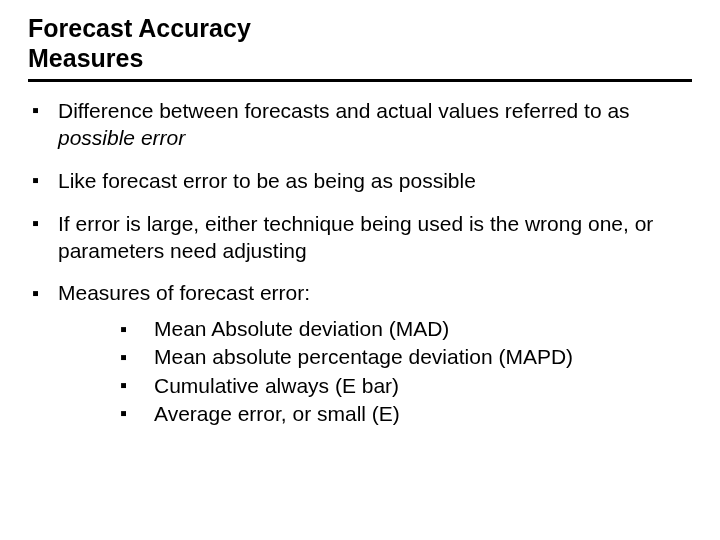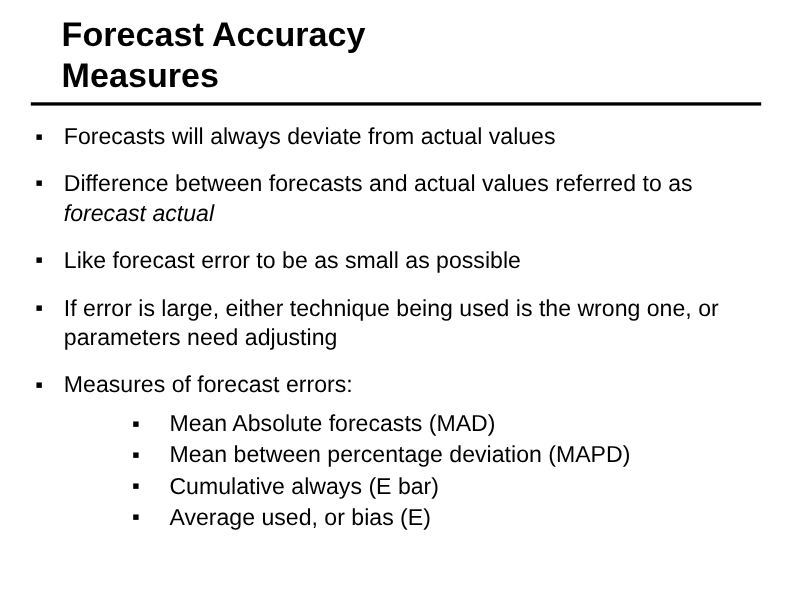--- a/index.html
+++ b/index.html
@@ -15,24 +15,23 @@
     box-sizing: border-box;
     width: 720px;
     height: 540px;
     padding: 14px 28px 20px 28px;
     position: relative;
   }
   .title-block {
     margin: 0 0 4px 0;
   }
   .title-line {
-    font-size: 31px;
+    font-size: 25px;
     font-weight: bold;
     line-height: 1.18;
-    margin-left: 28px;
   }
   .rule {
     border: none;
     border-top: 3px solid #000;
     margin: 6px 0 16px 0;
   }
   .bullets {
     margin: 0;
     padding: 0;
     list-style: none;
@@ -76,24 +75,23 @@
 </head>
 <body>
 
 <div class="slide">
   <div class="title-block">
     <div class="title-line">Forecast Accuracy</div>
     <div class="title-line">Measures</div>
   </div>
   <hr class="rule">
   <ul class="bullets">
-      <li><span>Forecasts will always deviate from actual values</span></li>
-      <li><span>Difference between forecasts and actual values referred to as <span class="italic">forecast actual</span></span></li>
-      <li><span>Like forecast error to be as small as possible</span></li>
+      <li><span>Difference between forecasts and actual values referred to as <span class="italic">possible error</span></span></li>
+      <li><span>Like forecast error to be as being as possible</span></li>
       <li><span>If error is large, either technique being used is the wrong one, or parameters need adjusting</span></li>
-      <li><span>Measures of forecast errors:</span><ul class="sub-bullets">
-          <li>Mean Absolute forecasts (MAD)</li>
-          <li>Mean between percentage deviation (MAPD)</li>
+      <li><span>Measures of forecast error:</span><ul class="sub-bullets">
+          <li>Mean Absolute deviation (MAD)</li>
+          <li>Mean absolute percentage deviation (MAPD)</li>
           <li>Cumulative always (E bar)</li>
-          <li>Average used, or  bias (E)</li>
+          <li>Average error, or  small (E)</li>
         </ul></li>
     </ul>
 </div>
 
 </body></html>

